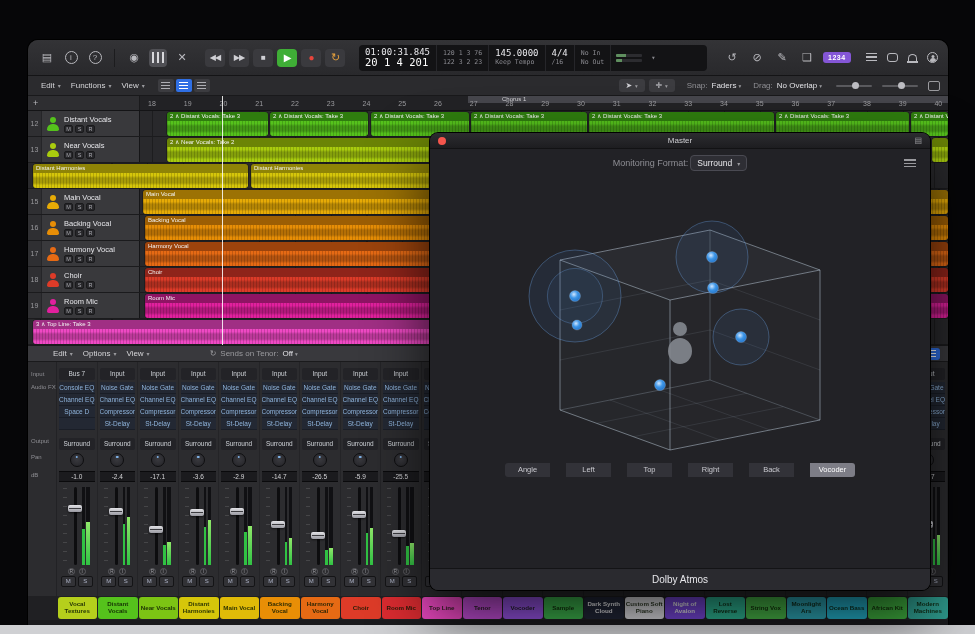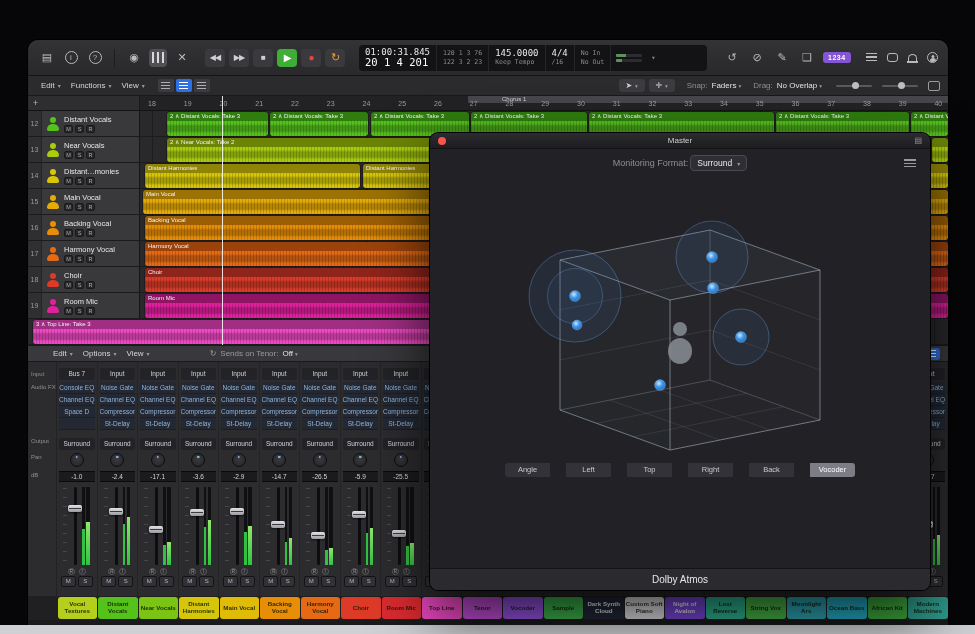--- a/index.html
+++ b/index.html
@@ -399,32 +399,20 @@
             <div class="region-head">2 ∧ Near Vocals: Take 2</div>
             <div class="region-body"></div>
           </div>
           <div class="region" style="left: 792px; width: 16px; --rc: #a9cc0e; --rh: #6b8406;">
             <div class="region-head"></div>
             <div class="region-body"></div>
           </div>
         </div>
       </div>
       <div class="trow">
-        <div class="thead">
-          <div class="tnum">14</div>
-          <div class="ticon" style="--tc: #d6c60a;"></div>
-          <div class="tmeta">
-            <div class="tname">Distant…monies</div>
-            <div class="tbtns">
-              <span class="tbtn">M</span>
-              <span class="tbtn">S</span>
-              <span class="tbtn">R</span>
-            </div>
-          </div>
-        </div>
         <div class="tlane">
           <div class="region" style="left: 5px; width: 215px; --rc: #d6c60a; --rh: #8f8406;">
             <div class="region-head">Distant Harmonies</div>
             <div class="region-body"></div>
           </div>
           <div class="region" style="left: 223px; width: 585px; --rc: #d6c60a; --rh: #8f8406;">
             <div class="region-head">Distant Harmonies</div>
             <div class="region-body"></div>
           </div>
         </div>

